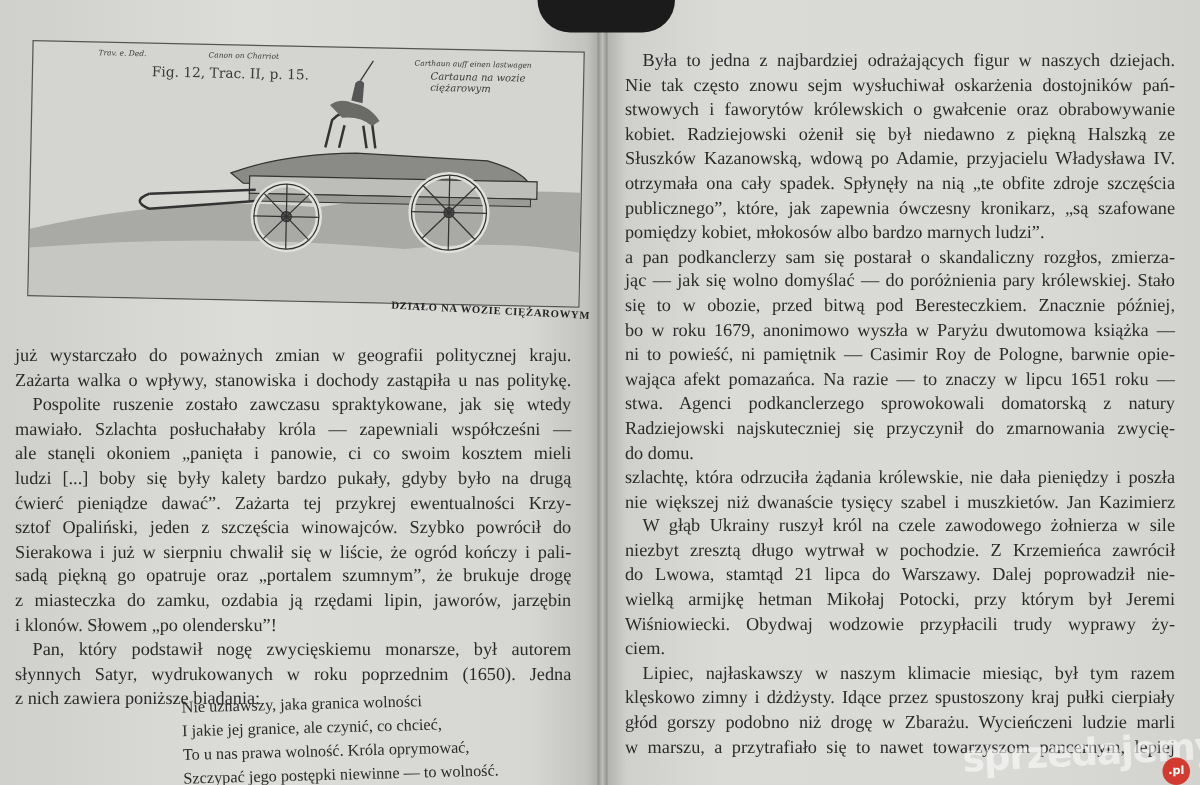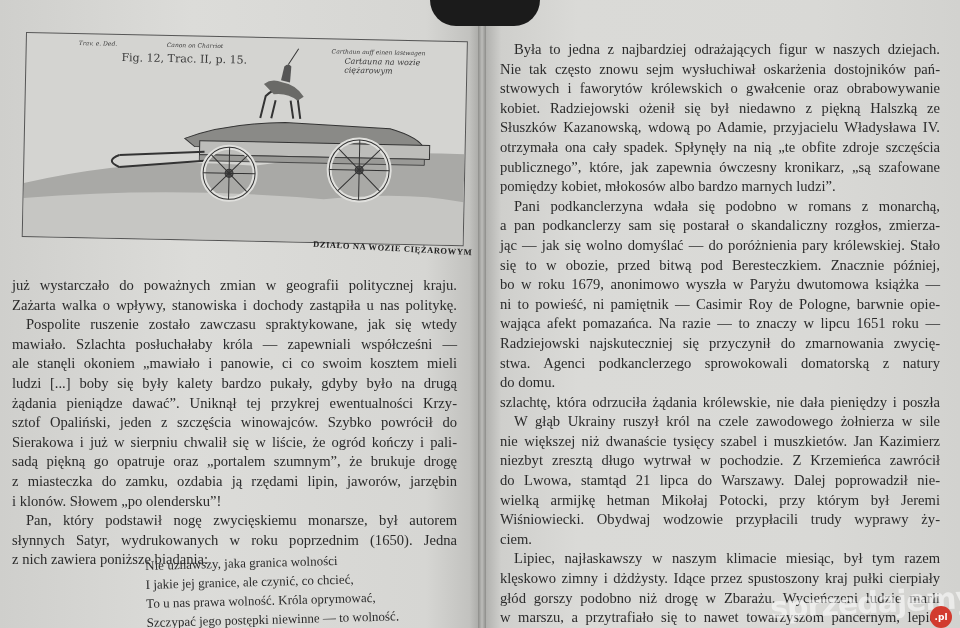--- a/index.html
+++ b/index.html
@@ -112,23 +112,23 @@
       <span class="eng-label eng-right2">Cartauna na wozie ciężarowym</span>
     </div>
 
     <div class="caption">DZIAŁO NA WOZIE CIĘŻAROWYM</div>
 
     <div class="text-block left-text">
       <span class="line">już wystarczało do poważnych zmian w geografii politycznej kraju.</span>
       <span class="line">Zażarta walka o wpływy, stanowiska i dochody zastąpiła u nas politykę.</span>
       <span class="line indent">Pospolite ruszenie zostało zawczasu spraktykowane, jak się wtedy</span>
       <span class="line">mawiało. Szlachta posłuchałaby króla — zapewniali współcześni —</span>
-      <span class="line">ale stanęli okoniem „mawiało i panowie, ci co swoim kosztem mieli</span>
+      <span class="line">ale stanęli okoniem „panięta i panowie, ci co swoim kosztem mieli</span>
       <span class="line">ludzi [...] boby się były kalety bardzo pukały, gdyby było na drugą</span>
-      <span class="line">żądania pieniądze dawać”. Uniknął tej przykrej ewentualności Krzy-</span>
+      <span class="line">ćwierć pieniądze dawać”. Zażarta tej przykrej ewentualności Krzy-</span>
       <span class="line">sztof Opaliński, jeden z szczęścia winowajców. Szybko powrócił do</span>
       <span class="line">Sierakowa i już w sierpniu chwalił się w liście, że ogród kończy i pali-</span>
       <span class="line">sadą piękną go opatruje oraz „portalem szumnym”, że brukuje drogę</span>
       <span class="line">z miasteczka do zamku, ozdabia ją rzędami lipin, jaworów, jarzębin</span>
       <span class="line last">i klonów. Słowem „po olendersku”!</span>
       <span class="line indent">Pan, który podstawił nogę zwycięskiemu monarsze, był autorem</span>
       <span class="line">słynnych Satyr, wydrukowanych w roku poprzednim (1650). Jedna</span>
       <span class="line last">z nich zawiera poniższe biadania:</span>
     </div>
 
@@ -144,33 +144,32 @@
   <div class="page page-right">
     <div class="text-block right-text" style="left:18px;">
       <span class="line indent">Była to jedna z najbardziej odrażających figur w naszych dziejach.</span>
       <span class="line">Nie tak często znowu sejm wysłuchiwał oskarżenia dostojników pań-</span>
       <span class="line">stwowych i faworytów królewskich o gwałcenie oraz obrabowywanie</span>
       <span class="line">kobiet. Radziejowski ożenił się był niedawno z piękną Halszką ze</span>
       <span class="line">Słuszków Kazanowską, wdową po Adamie, przyjacielu Władysława IV.</span>
       <span class="line">otrzymała ona cały spadek. Spłynęły na nią „te obfite zdroje szczęścia</span>
       <span class="line">publicznego”, które, jak zapewnia ówczesny kronikarz, „są szafowane</span>
       <span class="line last">pomiędzy kobiet, młokosów albo bardzo marnych ludzi”.</span>
-      <span class="line indent">Pani podkanclerzyna wdała się podobno w romans z monarchą,</span>
       <span class="line">a pan podkanclerzy sam się postarał o skandaliczny rozgłos, zmierza-</span>
       <span class="line">jąc — jak się wolno domyślać — do poróżnienia pary królewskiej. Stało</span>
       <span class="line">się to w obozie, przed bitwą pod Beresteczkiem. Znacznie później,</span>
       <span class="line">bo w roku 1679, anonimowo wyszła w Paryżu dwutomowa książka —</span>
       <span class="line">ni to powieść, ni pamiętnik — Casimir Roy de Pologne, barwnie opie-</span>
       <span class="line">wająca afekt pomazańca. Na razie — to znaczy w lipcu 1651 roku —</span>
+      <span class="line">stwa. Agenci podkanclerzego sprowokowali domatorską z natury</span>
       <span class="line">Radziejowski najskuteczniej się przyczynił do zmarnowania zwycię-</span>
-      <span class="line">stwa. Agenci podkanclerzego sprowokowali domatorską z natury</span>
       <span class="line last">do domu.</span>
       <span class="line">szlachtę, która odrzuciła żądania królewskie, nie dała pieniędzy i poszła</span>
+      <span class="line">nie większej niż dwanaście tysięcy szabel i muszkietów. Jan Kazimierz</span>
       <span class="line indent">W głąb Ukrainy ruszył król na czele zawodowego żołnierza w sile</span>
-      <span class="line">nie większej niż dwanaście tysięcy szabel i muszkietów. Jan Kazimierz</span>
       <span class="line">niezbyt zresztą długo wytrwał w pochodzie. Z Krzemieńca zawrócił</span>
       <span class="line">do Lwowa, stamtąd 21 lipca do Warszawy. Dalej poprowadził nie-</span>
       <span class="line">wielką armijkę hetman Mikołaj Potocki, przy którym był Jeremi</span>
       <span class="line">Wiśniowiecki. Obydwaj wodzowie przypłacili trudy wyprawy ży-</span>
       <span class="line last">ciem.</span>
       <span class="line indent">Lipiec, najłaskawszy w naszym klimacie miesiąc, był tym razem</span>
       <span class="line">klęskowo zimny i dżdżysty. Idące przez spustoszony kraj pułki cierpiały</span>
       <span class="line">głód gorszy podobno niż drogę w Zbarażu. Wycieńczeni ludzie marli</span>
       <span class="line">w marszu, a przytrafiało się to nawet towarzyszom pancernym, lepiej</span>
 

